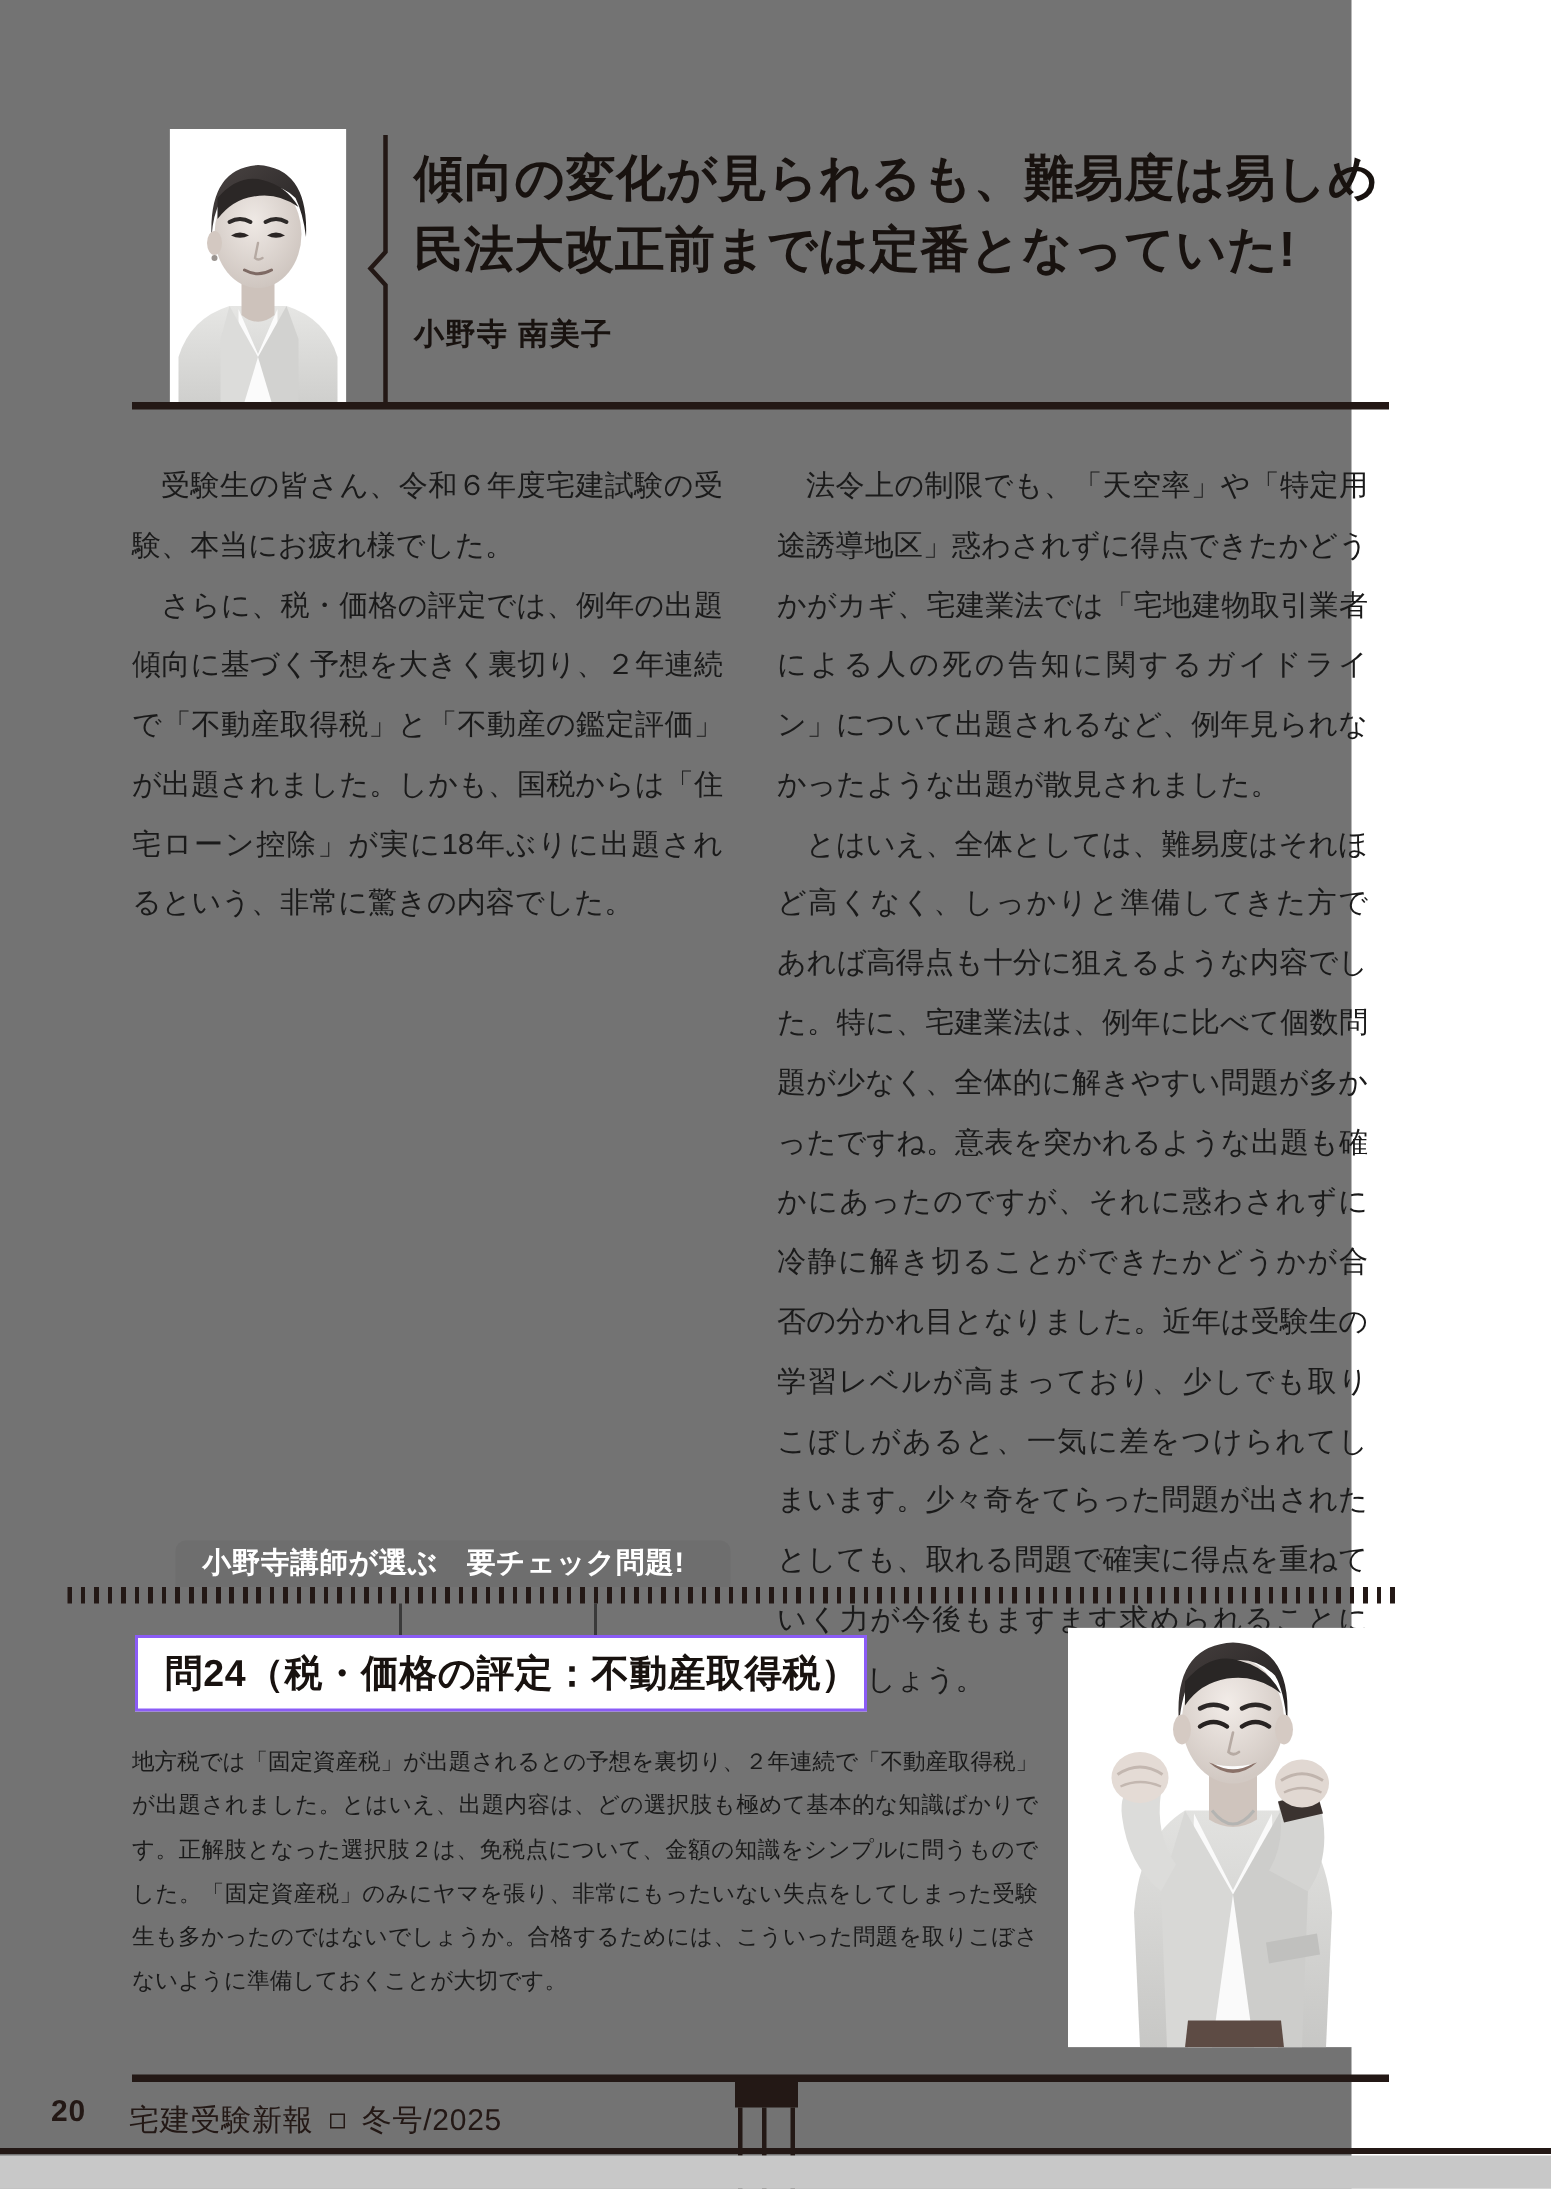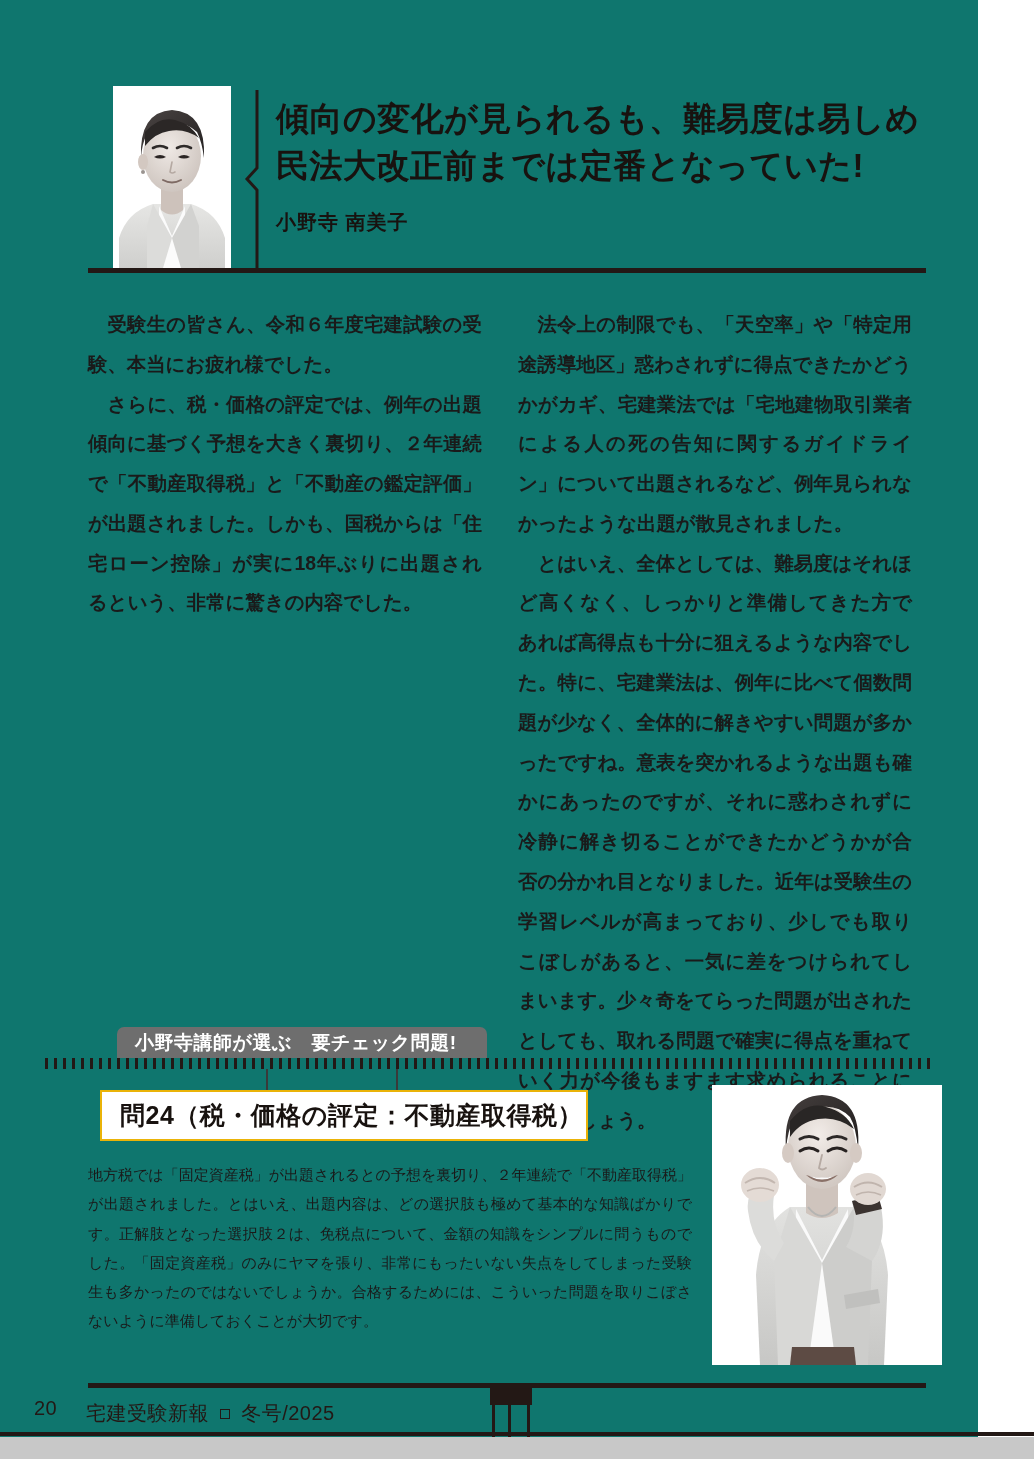--- a/index.html
+++ b/index.html
@@ -11,23 +11,23 @@
     width: 1034px;
     height: 1459px;
     position: relative;
     font-family: "Liberation Sans", "DejaVu Sans", sans-serif;
     overflow: hidden;
   }
 
   .page {
     position: absolute;
     left: 0; top: 0;
-    width: 978px;
+    width: 901px;
     height: 1459px;
-    background: #0f766e;
+    background: #737373;
   }
 
   
   .header {
     position: absolute;
     left: 0; top: 0;
     width: 1034px;
     height: 276px;
   }
   .portrait {
@@ -92,21 +92,20 @@
     line-height: 2.05;
     color: #1a1a1a;
     text-align: justify;
     text-justify: inter-character;
   }
   .col-left  { left: 88px;  top: 0; }
   .col-right { left: 518px; top: 0; }
   .col p {
     margin: 0;
     text-indent: 1em;
-    font-weight: bold;
   }
 
   
   .check-banner {
     position: absolute;
     left: 117px;
     top: 1027px;
     height: 31px;
     padding: 0 30px 0 18px;
     background: #6e6e6e;
@@ -134,25 +133,25 @@
     position: absolute;
     width: 2px;
     background: #3a3a3a;
   }
   .connector-a { left: 266px; top: 1069px; height: 21px; }
   .connector-b { left: 396px; top: 1069px; height: 21px; }
 
   
   .question-box {
     position: absolute;
-    left: 100px;
+    left: 90px;
     top: 1090px;
     width: 488px;
     height: 51px;
-    border: 2px solid #eab308;
+    border: 2px solid #8b5cf6;
     box-sizing: border-box;
     background: #ffffff;
   }
   .question-box-label {
     position: absolute;
     left: 18px;
     top: 7px;
     font-size: 25px;
     font-weight: bold;
     color: #18120f;
@@ -222,21 +221,21 @@
     left: 0;
     top: 1397px;
     width: 1034px;
     height: 34px;
   }
   .page-number {
     position: absolute;
     left: 34px;
     top: 0;
     font-size: 20px;
-    font-weight: normal;
+    font-weight: bold;
     color: #231815;
     letter-spacing: 0.5px;
   }
   .issue-line {
     position: absolute;
     left: 86px;
     top: 3px;
     font-size: 20px;
     color: #231815;
     letter-spacing: 0.5px;

